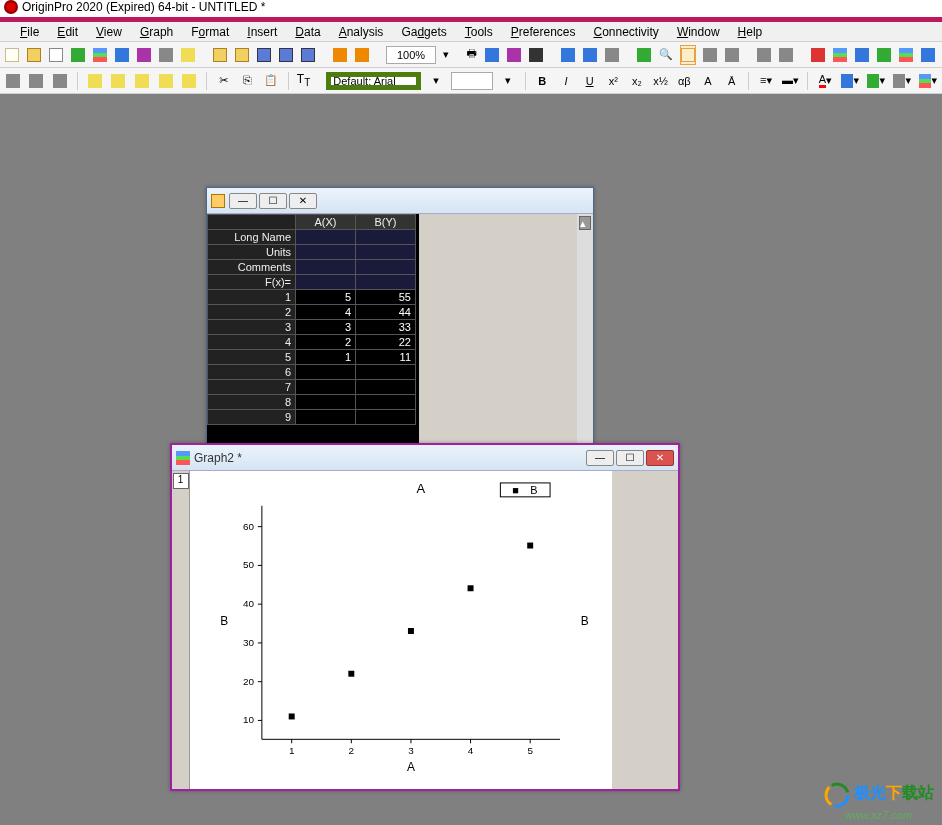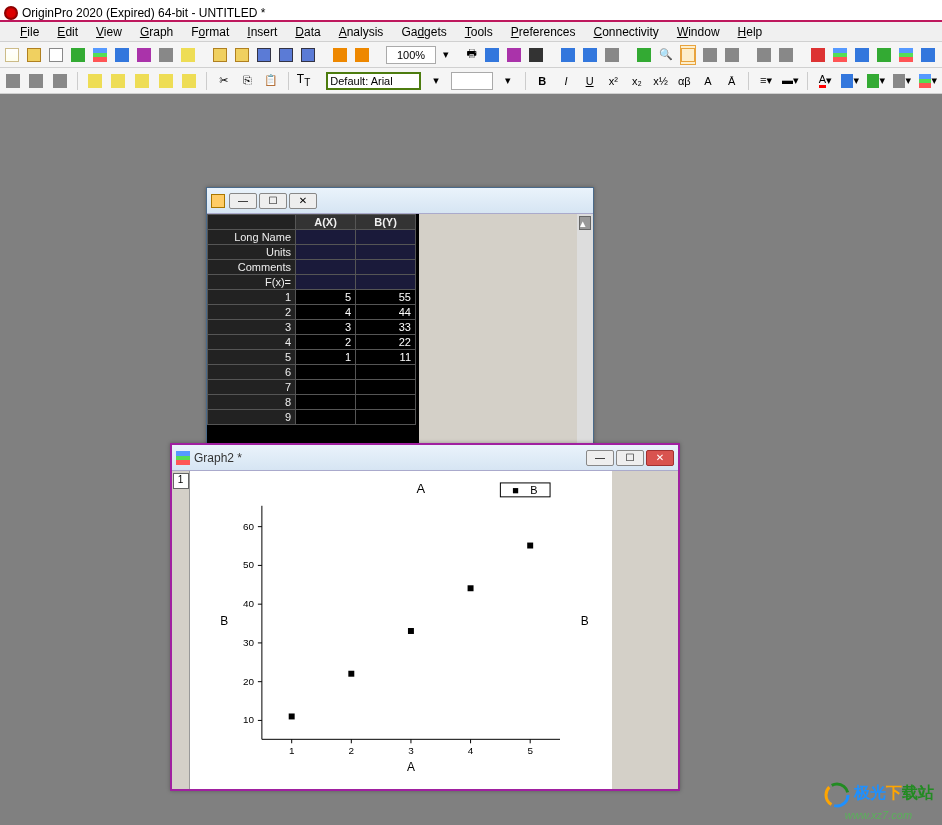--- a/index.html
+++ b/index.html
@@ -1,34 +1,34 @@
 <!DOCTYPE html>
 <html><head>
 <meta charset="utf-8">
 <style>
 * { box-sizing: border-box; margin: 0; padding: 0; }
 body { font-family: "Segoe UI", Tahoma, sans-serif; font-size: 11px; background: #fff; width: 942px; height: 825px; overflow: hidden; position: relative; }
 
 
-.titlebar { height: 22px; background: #fff; display: flex; align-items: flex-end; padding: 0 4px; border-bottom: 2px solid #be185d; }
+.titlebar { height: 22px; background: #fff; display: flex; align-items: flex-start; padding: 0 4px; border-bottom: 5px solid #be185d; }
 .titlebar .app-icon { width: 14px; height: 14px; background: radial-gradient(circle, #d00 40%, #800 60%); border-radius: 50%; margin-right: 4px; }
 .titlebar .title { font-size: 12px; color: #000; }
 
 
 .menubar { height: 20px; background: #f0f0f0; display: flex; align-items: center; padding: 0 12px; gap: 2px; border-bottom: 1px solid #d0d0d0; }
 .menubar .menu-item { padding: 2px 8px; font-size: 12px; cursor: pointer; }
 .menubar .menu-item u { text-decoration: underline; }
 
 
 .toolbar { height: 26px; background: #f5f5f5; display: flex; align-items: center; padding: 0 4px; gap: 6px; border-bottom: 1px solid #d0d0d0; }
 .toolbar .tb-btn { width: 20px; height: 20px; border: 1px solid transparent; display: inline-flex; align-items: center; justify-content: center; cursor: pointer; font-size: 11px; }
 .toolbar .tb-btn.active { border-color: #e8a33d; background: #fdeecb; }
 .toolbar .sep { width: 1px; height: 18px; background: #ccc; margin: 0 2px; }
 .toolbar .zoom-input { width: 50px; height: 18px; font-size: 11px; border: 1px solid #aaa; text-align: center; }
-.toolbar .font-select { width: 95px; height: 18px; font-size: 11px; border: 2px solid #4d7c0f; padding-left: 2px; }
+.toolbar .font-select { width: 95px; height: 18px; font-size: 11px; border: 5px solid #4d7c0f; padding-left: 2px; }
 .toolbar .size-select { width: 42px; height: 18px; font-size: 11px; border: 1px solid #aaa; }
 
 
 .main { position: absolute; top: 94px; left: 0; right: 0; bottom: 0; background: #808080; }
 
 
 .left-tabs { position: absolute; left: 0; top: 94px; bottom: 0; width: 14px; background: #f0f0f0; border-right: 1px solid #ccc; writing-mode: vertical-rl; text-orientation: mixed; font-size: 10px; display: flex; flex-direction: row; }
 .left-tab { padding: 4px 1px; border-bottom: 1px solid #ccc; cursor: pointer; white-space: nowrap; }
 
 
@@ -46,21 +46,21 @@
 .cw-icon { width: 14px; height: 14px; margin-right: 4px; }
 .cw-title { flex: 1; font-size: 12px; color: #333; }
 .cw-btns { display: flex; gap: 2px; }
 .cw-btn { width: 28px; height: 16px; border: 1px solid #888; background: #eee; font-size: 10px; display: flex; align-items: center; justify-content: center; cursor: pointer; border-radius: 2px; }
 .cw-btn.close { background: #d9534f; color: #fff; border-color: #a03030; }
 
 
 .ws-body { background: #000; color: #fff; font-size: 11px; position: relative; height: calc(100% - 26px); overflow: hidden; }
 .ws-table { border-collapse: collapse; }
 .ws-table th, .ws-table td { border: 1px solid #555; padding: 1px 4px; text-align: right; height: 15px; }
-.ws-table th { background: #222; color: #eee; font-weight: bold; text-align: center; }
+.ws-table th { background: #222; color: #eee; font-weight: normal; text-align: center; }
 .ws-table .rowhdr { background: #222; color: #eee; text-align: right; padding-right: 4px; width: 88px; }
 .ws-table .colhdr { background: #333; width: 60px; }
 .ws-table .meta-row .rowhdr { text-align: right; }
 .ws-table .meta-cell { background: #1a1a3a; }
 .ws-scroll { position: absolute; right: 0; top: 0; bottom: 0; width: 16px; background: #ddd; }
 .ws-right-pad { position: absolute; left: 212px; right: 16px; top: 0; bottom: 0; background: #d4d0c8; }
 
 
 .graph-body { background: #fff; height: calc(100% - 26px); display: flex; }
 .graph-layer-tab { width: 18px; background: #d4d0c8; border-right: 1px solid #999; }

